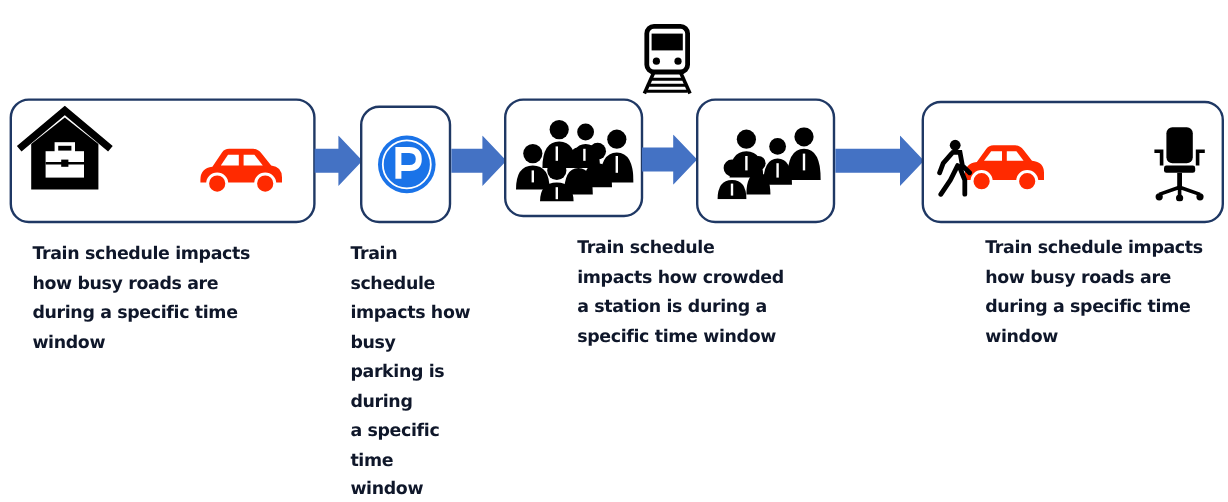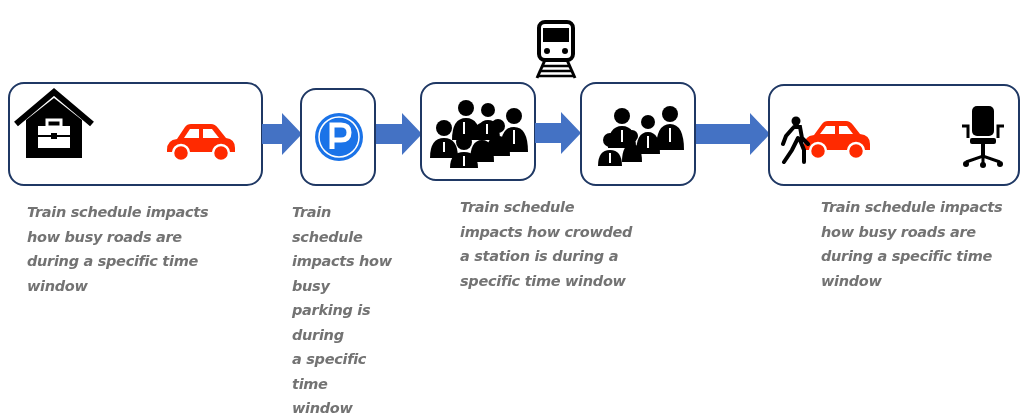--- a/index.html
+++ b/index.html
@@ -1,20 +1,20 @@
 <!DOCTYPE html>
 <html><head>
 <meta charset="utf-8">
 <style>
   html, body { margin:0; padding:0; background:#ffffff; }
   body { width:1023px; height:418px; position:relative; overflow:hidden; font-family:"Liberation Sans", sans-serif; }
   .box { position:absolute; border:2.5px solid #1f3864; border-radius:16px; background:#fff; box-sizing:border-box; }
   .arrow { position:absolute; }
   .icon { position:absolute; }
-  .caption { position:absolute; font-family:"DejaVu Sans", sans-serif; font-weight:bold; font-size:14.5px; line-height:24.5px; color:#737373; white-space:pre-line; letter-spacing:-0.3px;font-style:italic; }
+  .caption { position:absolute; font-family:"DejaVu Sans", sans-serif; font-weight:bold; font-size:14.5px; line-height:24.5px; color:#0f172a; white-space:pre-line; letter-spacing:-0.3px; }
 </style>
 </head>
 <body>
 
 <svg class="icon" style="left:533px;top:20px" width="46" height="60" viewBox="0 0 46 60">
   <rect x="6" y="2" width="34" height="38" rx="6" fill="none" stroke="#000" stroke-width="4"></rect>
   <rect x="10" y="8" width="26" height="14" fill="#000"></rect>
   <circle cx="14" cy="31" r="3" fill="#000"></circle>
     <circle cx="32" cy="31" r="3" fill="#000"></circle>
   <line x1="12" y1="40" x2="4" y2="58" stroke="#000" stroke-width="3"></line>
@@ -92,21 +92,21 @@
       <rect x="58" y="24" width="2" height="10"></rect>
       <rect x="85" y="30" width="2" height="14"></rect>
       <rect x="35" y="56" width="2" height="10"></rect>
       <rect x="15" y="42" width="2" height="10"></rect>
     </g>
 </svg>
 
 <svg class="arrow" style="left:535px;top:112px" width="46" height="42" viewBox="0 0 46 42">
   <polygon points="0,11 26,11 26,0 46,21 26,42 26,31 0,31" fill="#4472C4"></polygon>
 </svg>
-<div class="caption" style="left:460px;top:195px;">Train schedule
+<div class="caption" style="left:481px;top:195px;">Train schedule
 impacts how crowded
 a station is during a
 specific time window</div>
 
 <div class="box" style="left:580px;top:82px;width:116px;height:104px;"></div>
 <svg class="icon" style="left:596px;top:106px" width="88" height="60" viewBox="0 0 88 60">
   <g fill="#000">
     <circle cx="26" cy="10" r="8"></circle>
       <path d="M12 42 Q12 20 26 20 Q40 20 40 42 Z"></path>
     <circle cx="74" cy="8" r="8"></circle>

